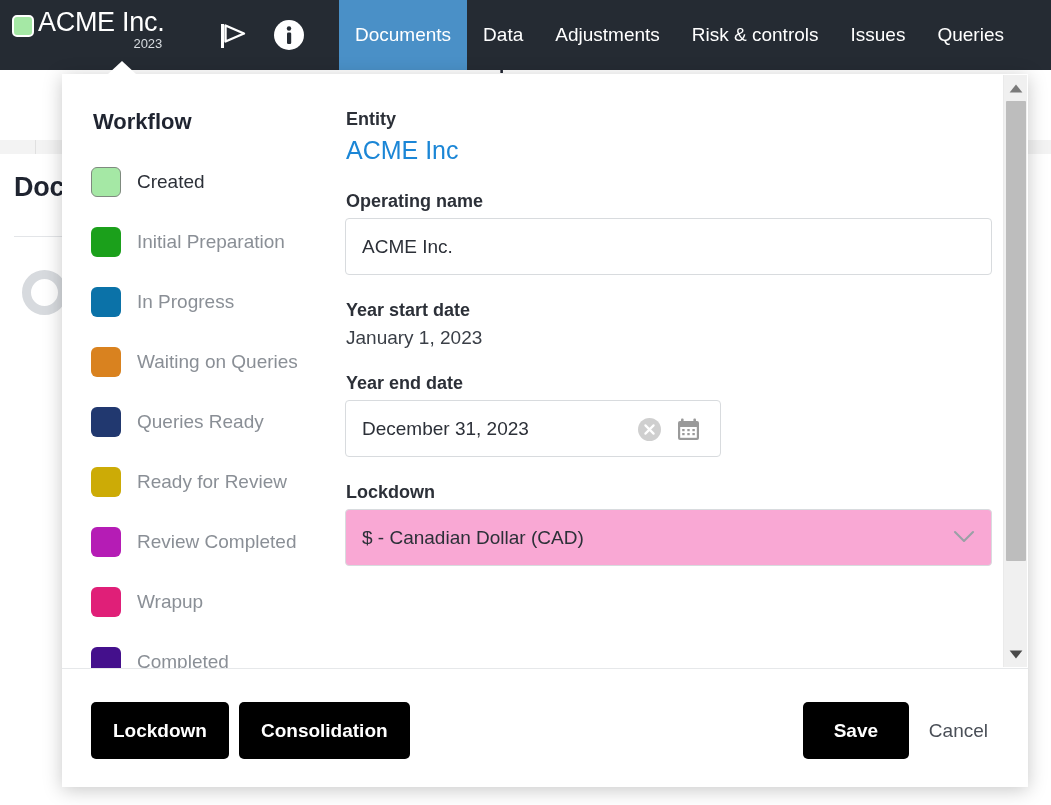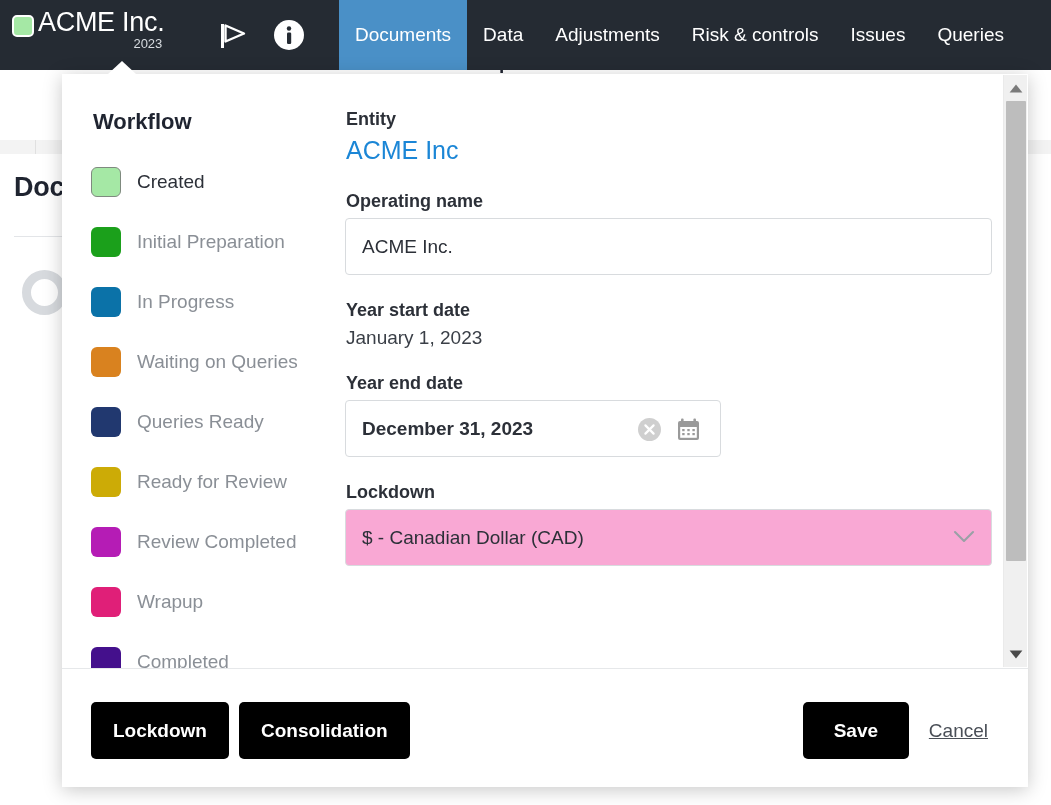--- a/index.html
+++ b/index.html
@@ -118,21 +118,21 @@
     font-family:"Liberation Sans", sans-serif;
   }
   .static-value { font-size:19px; color:#3a3f47; margin:0 0 24px 1px; }
   .date-input {
     position:relative; width:376px; height:57px;
     border:1px solid #d8dbde; border-radius:4px; background:#ffffff;
     margin-bottom:25px;
   }
   .date-text {
     position:absolute; left:16px; top:0; line-height:55px;
-    font-size:19px; color:#2c3038;font-weight:bold;
+    font-size:19px; color:#2c3038;
   }
   .date-clear { position:absolute; right:59px; top:17px; width:23px; height:23px; cursor:pointer; }
   .date-cal   { position:absolute; right:19px; top:16px; width:25px; height:25px; cursor:pointer; }
   .select-input {
     position:relative; width:647px; height:57px;
     border:1px solid #d8dbde; border-radius:4px; background:#f9a8d4;
   }
   .select-text {
     position:absolute; left:16px; top:0; line-height:55px;
     font-size:19px; color:#2c3038;
@@ -161,21 +161,21 @@
     border:none; border-radius:5px; cursor:pointer; color:#ffffff;
     background:#000000; font-size:19px; font-weight:bold;
     font-family:"Liberation Sans", sans-serif;
     height:57px; padding:0 22px;
   }
   .footer-left { position:absolute; left:29px; top:33px; display:flex; gap:10px; }
   .footer-right { position:absolute; right:26px; top:33px; display:flex; align-items:center; gap:6px; }
   .btn-save { width:106px; padding:8px; }
   .btn-cancel {
     background:none; border:none; color:#4a4f57; font-size:19px; cursor:pointer;
-    padding:0 14px; height:57px; font-family:"Liberation Sans", sans-serif;text-decoration:underline;
+    padding:0 14px; height:57px; font-family:"Liberation Sans", sans-serif;
   }
 </style>
 </head>
 <body>
 
 <div id="root">
 
   <div class="bg-page">
     <div class="bg-strip"></div>
     <div class="bg-strip-cell" style="left:35px;"></div>

